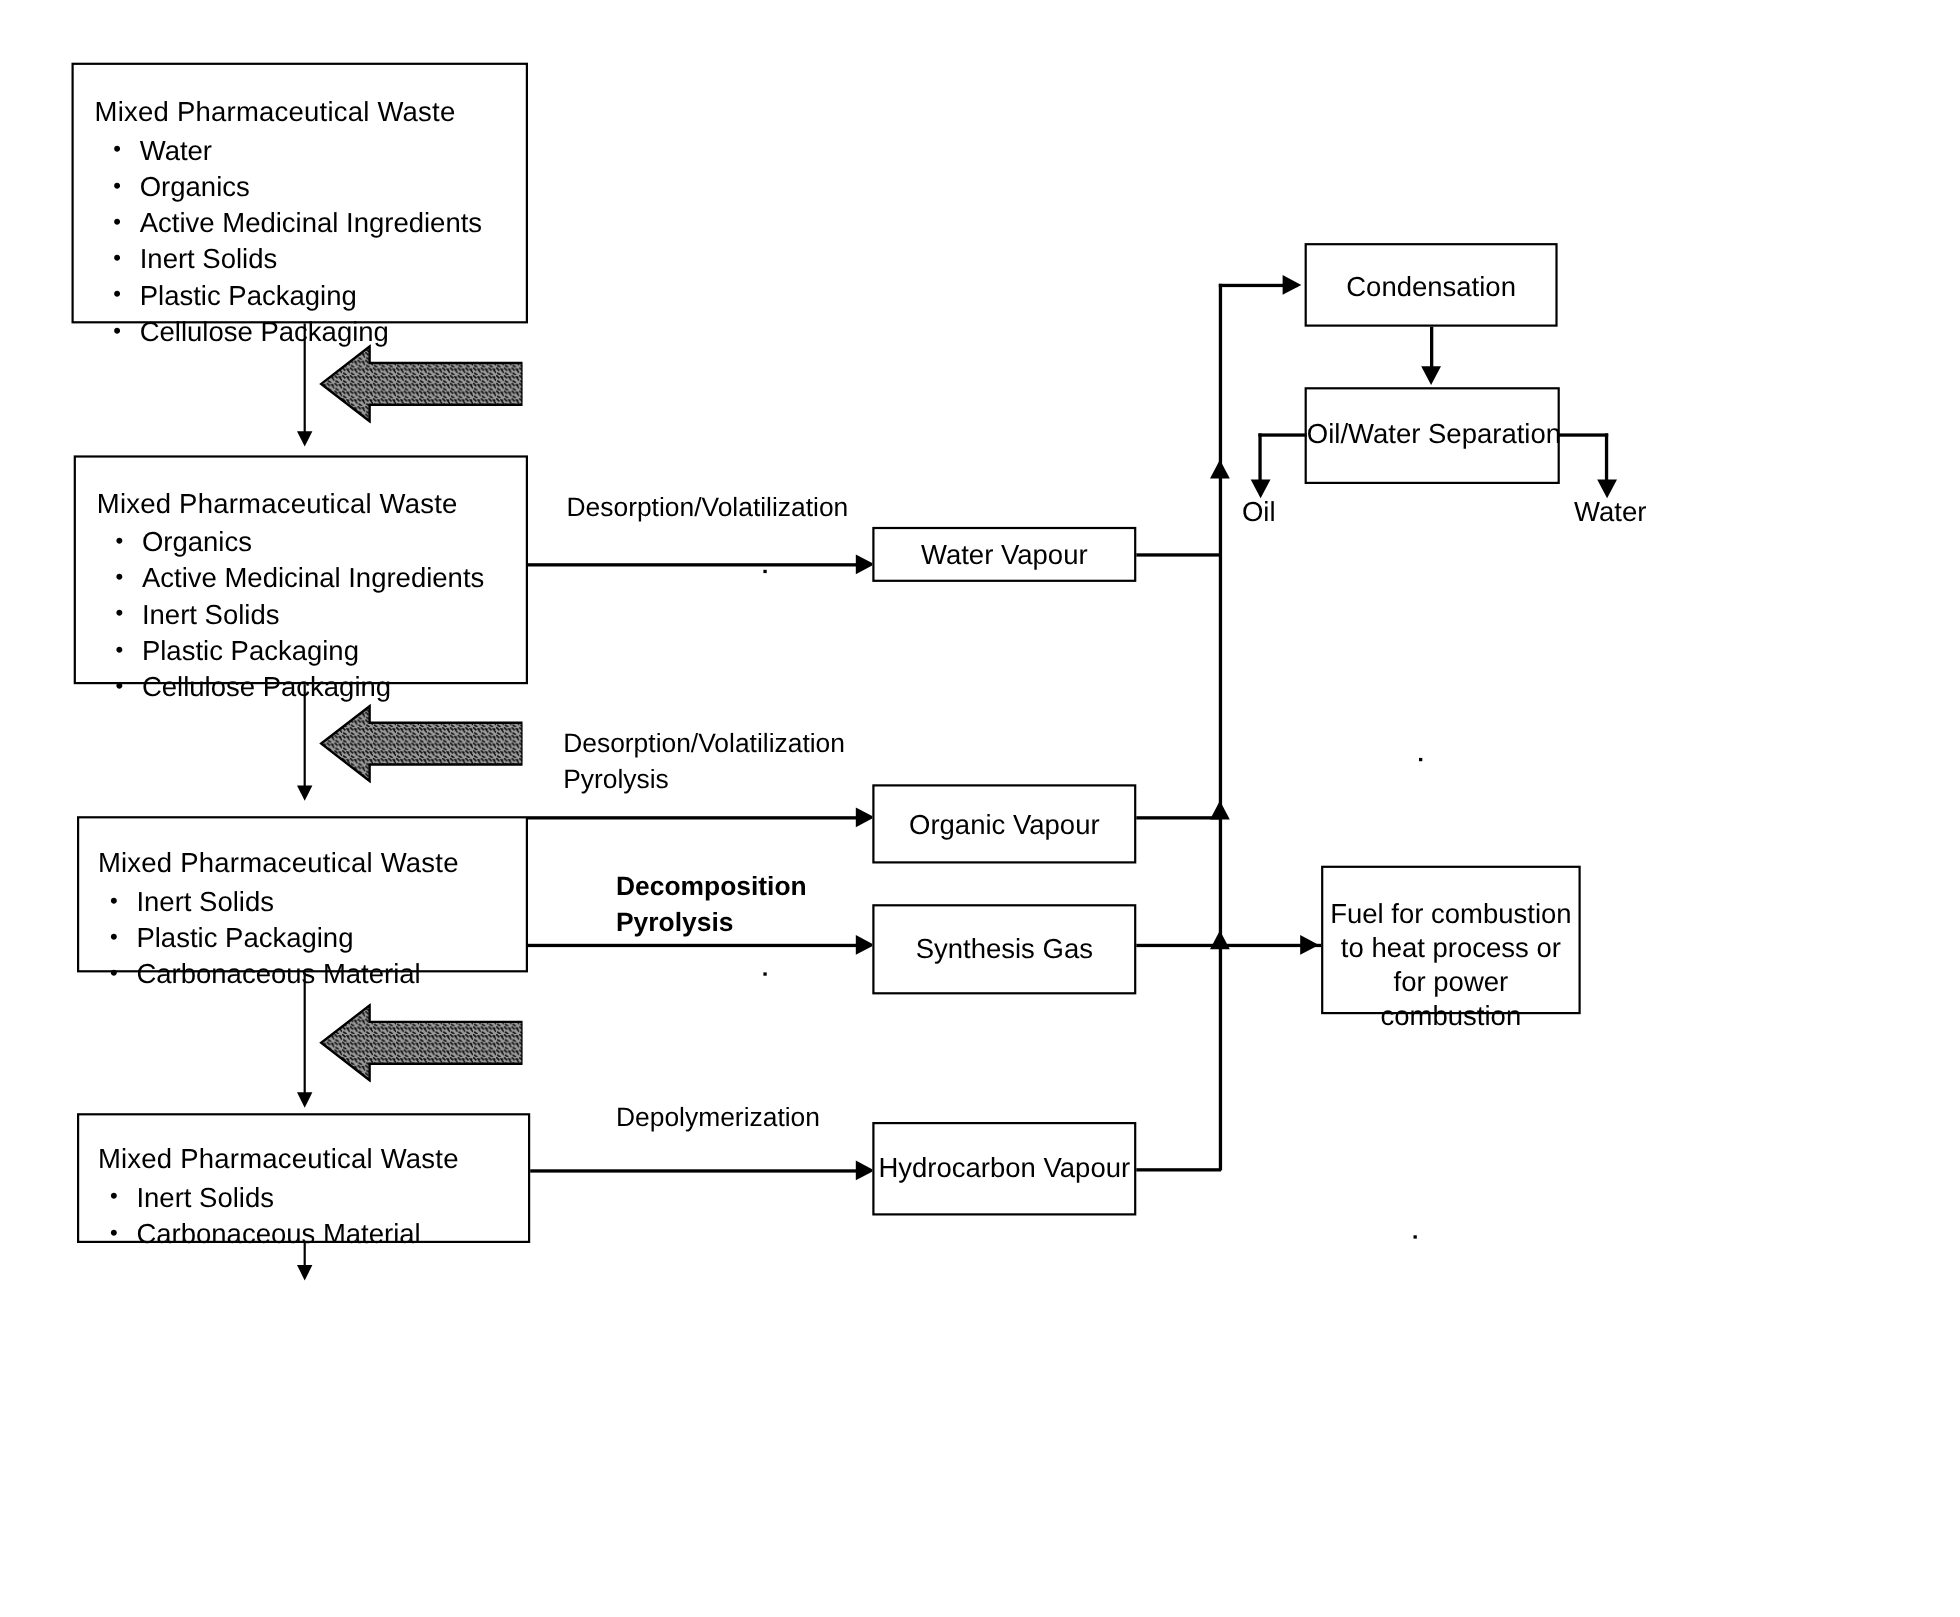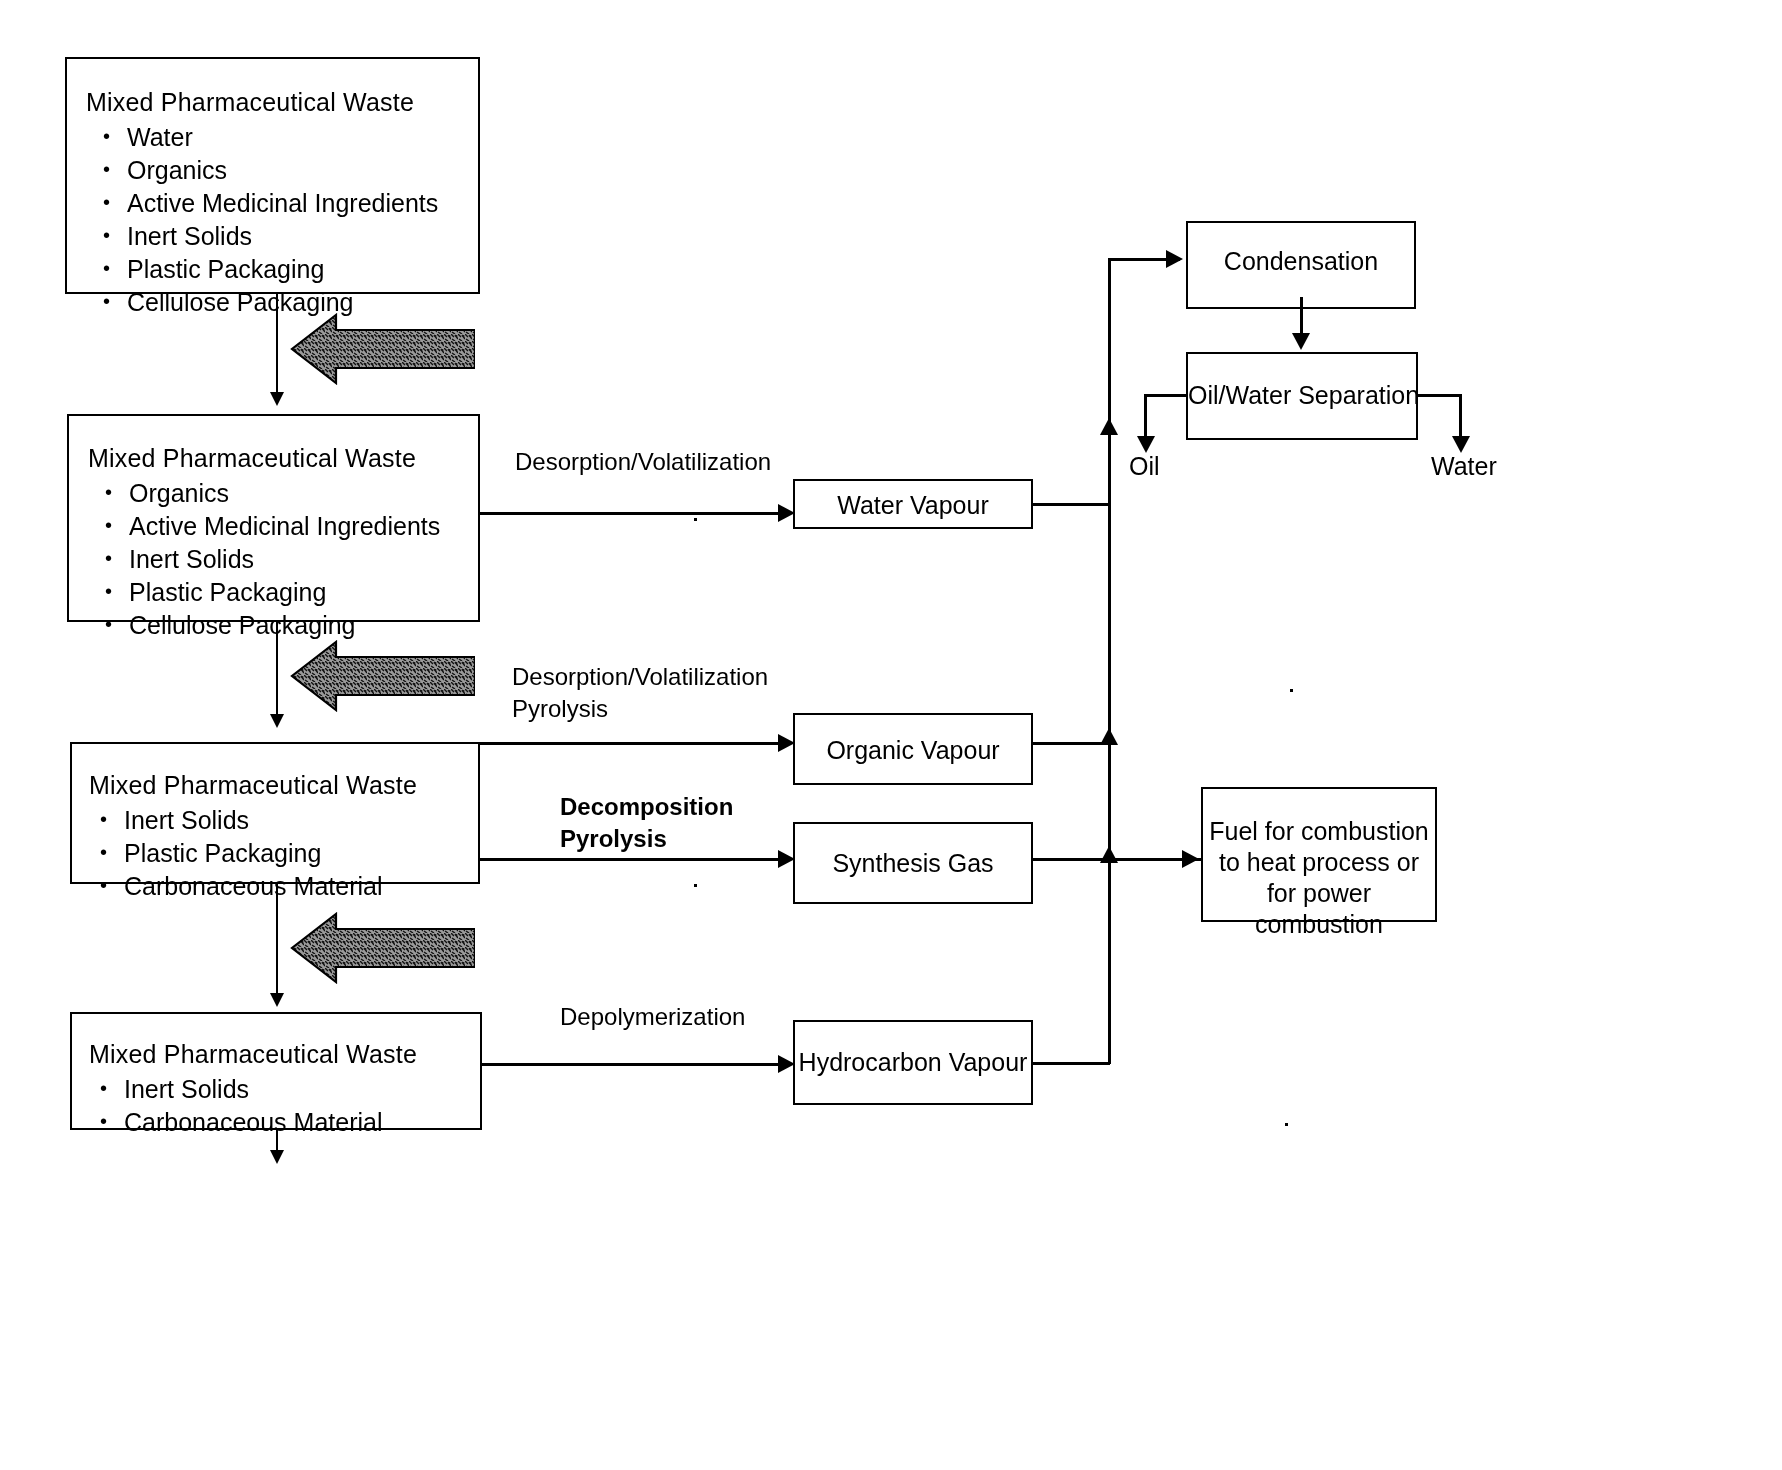--- a/index.html
+++ b/index.html
@@ -257,21 +257,21 @@
   <div class="ln hln" style="left:1033px;top:742px;width:77px;"></div>
 
   <div class="ln hln" style="left:1033px;top:1062px;width:77px;"></div>
 
   <div class="arrowhead ah-up" style="left:1100px;top:418px;"></div>
   <div class="arrowhead ah-up" style="left:1100px;top:728px;"></div>
 
   <div class="ln hln" style="left:1108px;top:258px;width:72px;"></div>
   <div class="arrowhead ah-right" style="left:1166px;top:250px;"></div>
 
-  <div class="box" style="left:1186px;top:221px;width:230px;height:88px;">
+  <div class="box" style="left:1186px;top:221px;width:230px;height:76px;">
     <div class="centerlabel" style="top:24px;">Condensation</div>
   </div>
 
   <div class="ln vln" style="left:1300px;top:297px;height:42px;"></div>
   <div class="arrowhead ah-down" style="left:1292px;top:333px;"></div>
 
   <div class="box" style="left:1186px;top:352px;width:232px;height:88px;">
     <div class="centerlabel" style="top:27px;">Oil/Water Separation</div>
   </div>
 

